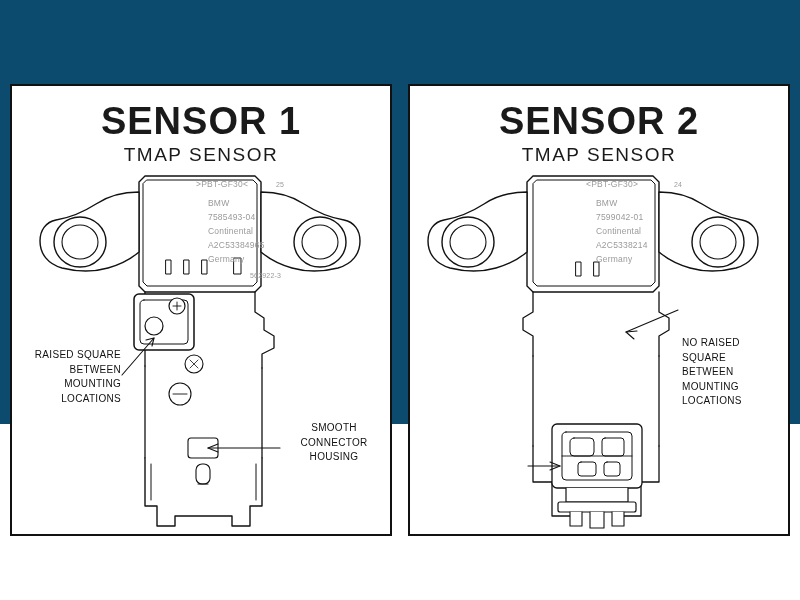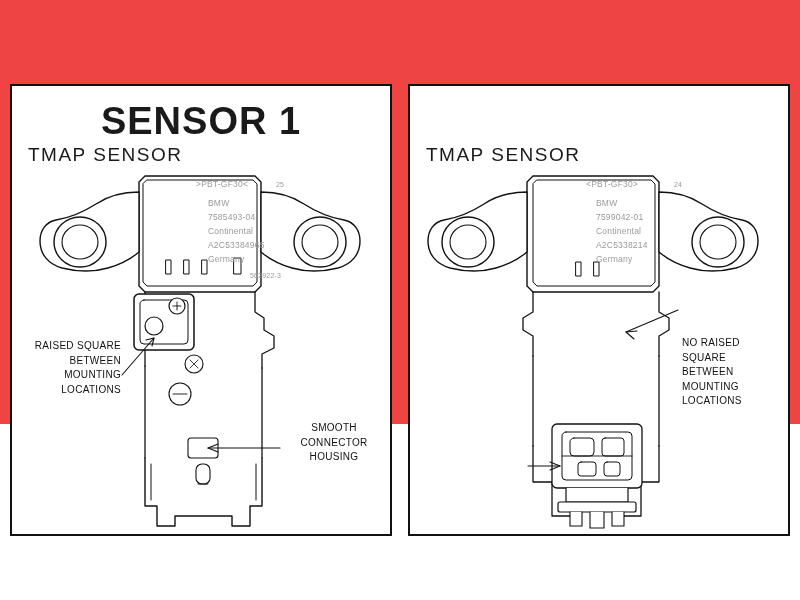--- a/index.html
+++ b/index.html
@@ -11,21 +11,21 @@
     width: 800px;
     height: 600px;
     font-family: "Liberation Sans", sans-serif;
     color: #1a1a1a;
     overflow: hidden;
   }
   .canvas {
     position: relative;
     width: 800px;
     height: 424px;
-    background: #ef4444;
+    background: #0c4a6e;
   }
   .panel {
     position: absolute;
     top: 84px;
     height: 452px;
     border: 2px solid #111111;
     background: #ffffff;
     box-sizing: border-box;
   }
   #panel-left  { left: 10px;  width: 382px; }
@@ -37,24 +37,24 @@
     right: 0;
     top: 16px;
     text-align: center;
     font-size: 38px;
     font-weight: 700;
     letter-spacing: 1px;
     line-height: 1;
   }
   .panel-subtitle {
     position: absolute;
-    left: 16px;
+    left: 0;
     right: 0;
     top: 59px;
-    text-align: left;
+    text-align: center;
     font-size: 19px;
     font-weight: 400;
     letter-spacing: 1.5px;
     line-height: 1;
   }
 
   .svg-wrap {
     position: absolute;
     left: 0;
     top: 0;
@@ -152,28 +152,29 @@
 
     <div class="mold-text" style="left:148px; top:93px;">&gt;PBT-GF30&lt;</div>
     <div class="mold-text small" style="left:228px; top:95px;">25</div>
     <div class="mold-text" style="left:160px; top:112px;">BMW</div>
     <div class="mold-text" style="left:160px; top:126px;">7585493-04</div>
     <div class="mold-text" style="left:160px; top:140px;">Continental</div>
     <div class="mold-text" style="left:160px; top:154px;">A2C53384965</div>
     <div class="mold-text" style="left:160px; top:168px;">Germany</div>
     <div class="mold-text small" style="left:202px; top:186px;">562922-3</div>
 
-    <div class="callout right-align" style="left:4px; top:253px; width:105px; white-space:pre-line;">RAISED SQUARE BETWEEN
+    <div class="callout right-align" style="left:4px; top:262px; width:105px; white-space:pre-line;">RAISED SQUARE BETWEEN
 MOUNTING LOCATIONS</div>
     <div class="callout" style="left:272px; top:335px; width:100px; white-space:pre-line;text-align:center;">SMOOTH CONNECTOR
 HOUSING</div>
   </div>
 
   <div class="panel" id="panel-right">
 
+    <div class="panel-title">SENSOR 2</div>
     <div class="panel-subtitle">TMAP SENSOR</div>
 
     <div class="svg-wrap">
       <svg width="378" height="448" viewBox="0 0 378 448" fill="none" stroke="#111111" stroke-width="1.4" stroke-linejoin="round" stroke-linecap="round">
 
         <path d="M123 90 L243 90 L249 96 L249 200 L243 206 L123 206 L117 200 L117 96 Z" fill="#fff"></path>
         <path d="M127 94 L241 94 L245 98 L245 196 L241 200 L127 200 L123 196 L123 98 Z" fill="#fff" stroke-width="1"></path>
 
         <path d="M117 106 C100 106 86 110 74 118 C60 127 46 132 34 134 C24 136 18 144 18 155
                  C18 168 26 178 40 182 C56 186 72 186 86 182 C100 178 110 172 117 166 Z" fill="#fff"></path>

